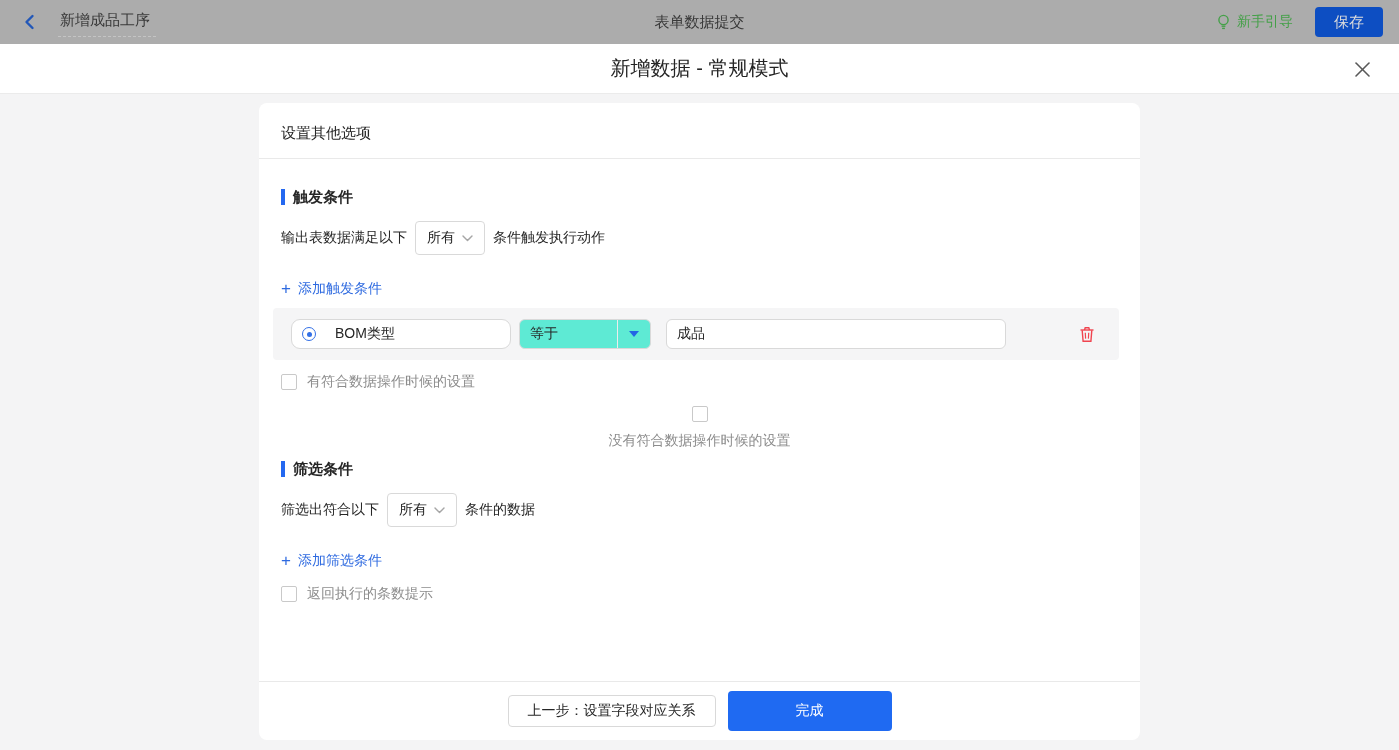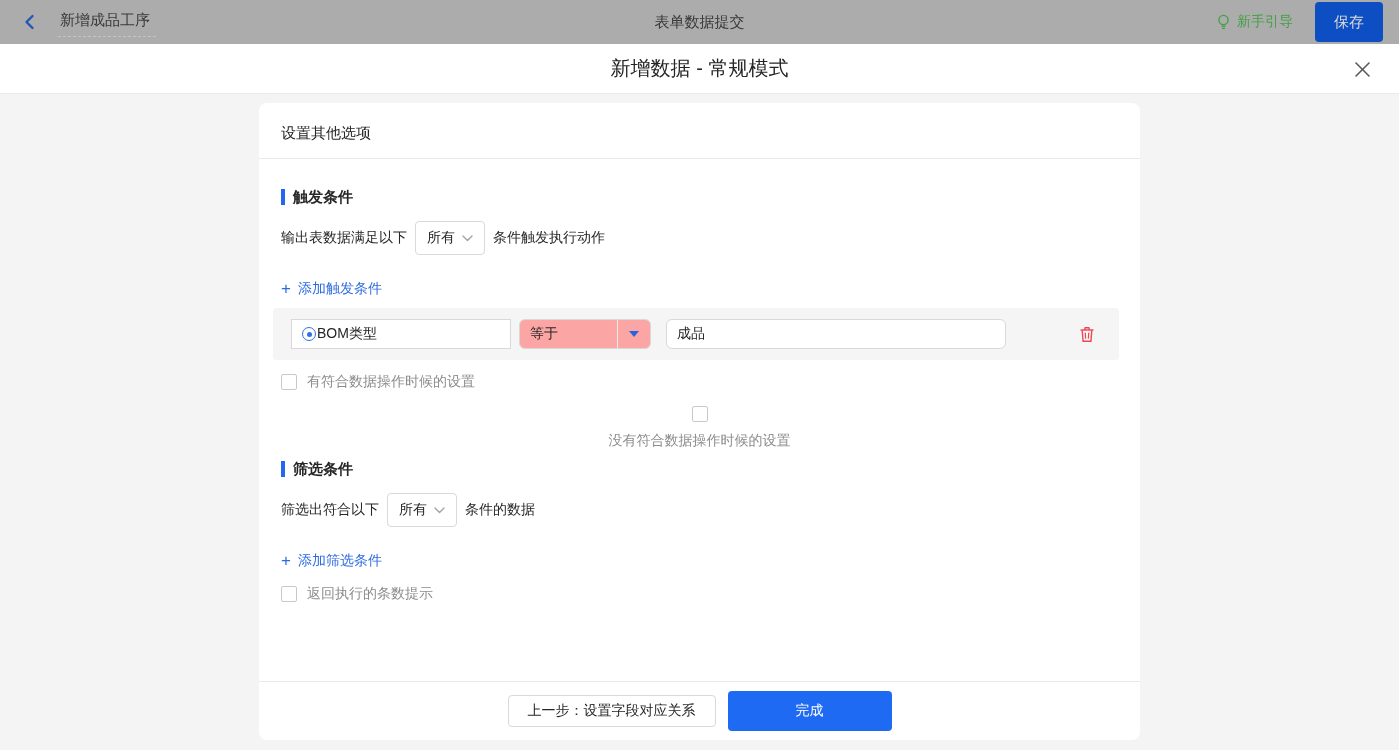--- a/index.html
+++ b/index.html
@@ -8,21 +8,21 @@
 
   
   .topbar { position:absolute; top:0; left:0; width:1399px; height:44px; background:#acacac;
             display:flex; align-items:center; padding:0 16px; z-index:1; }
   .back-btn { display:flex; align-items:center; justify-content:center; width:28px; height:28px; cursor:pointer; }
   .flow-title { margin-left:14px; font-size:15px; color:#383838; padding:4px 6px 9px 2px;
                 border-bottom:1px dashed #c4c4c4; line-height:15px; }
   .topbar-center { position:absolute; left:0; right:0; text-align:center; font-size:15px; color:#383838; pointer-events:none; }
   .topbar-right { margin-left:auto; display:flex; align-items:center; gap:22px; z-index:2; }
   .guide { display:flex; align-items:center; gap:6px; color:#44a048; font-size:14px; cursor:pointer; }
-  .save-btn { min-width:68px; height:40px; padding:0 18px; background:#0d4ec2; color:#dcdcdc;
+  .save-btn { min-width:68px; height:30px; padding:0 18px; background:#0d4ec2; color:#dcdcdc;
               border:none; border-radius:4px; font-size:15px; cursor:pointer; font-family:inherit; }
 
   
   .modal-header { position:absolute; top:44px; left:0; width:1399px; height:50px; background:#fff;
                   border-bottom:1px solid #ebebeb; display:flex; align-items:center; justify-content:center; z-index:1; }
   .modal-title { font-size:20px; color:#252525; }
   .close-btn { position:absolute; right:24px; top:12px; width:26px; height:26px; display:flex;
                align-items:center; justify-content:center; cursor:pointer; }
 
   
@@ -40,26 +40,26 @@
   .mode-select { width:70px; height:34px; border:1px solid #d9d9d9; border-radius:4px; background:#fff;
                  display:flex; align-items:center; justify-content:center; gap:7px; cursor:pointer; }
   .mode-select span { font-size:14px; color:#262626; }
 
   .add-link { display:inline-flex; align-items:center; gap:7px; color:#2e6ae0; margin-top:17px;
               font-size:14px; cursor:pointer; }
   .plus { font-size:17px; line-height:14px; }
 
   .cond-row { margin:10px -1px 0 -8px; height:52px; background:#f5f5f6; border-radius:4px;
               display:flex; align-items:center; padding:0 14px 0 18px; }
-  .field-select { width:220px; height:30px; background:#fff; border:1px solid #d9d9d9; border-radius:0;
-                  display:flex; align-items:center; padding:0 10px; gap:1px; cursor:pointer; }
+  .field-select { width:220px; height:30px; background:#fff; border:1px solid #d9d9d9; border-radius:9px;
+                  display:flex; align-items:center; padding:0 10px; gap:19px; cursor:pointer; }
   .radio-ic { width:14px; height:14px; border:1px solid #3370e6; border-radius:50%;
               display:flex; align-items:center; justify-content:center; flex:none; }
   .radio-ic i { width:5px; height:5px; background:#3370e6; border-radius:50%; }
-  .op-select { width:132px; height:30px; margin-left:8px; background:#fca5a5; border:1px solid #d9d9d9;
+  .op-select { width:132px; height:30px; margin-left:8px; background:#5eead4; border:1px solid #d9d9d9;
                border-radius:6px; display:flex; align-items:stretch; cursor:pointer; }
   .op-select .op-text { flex:1; display:flex; align-items:center; padding-left:10px; }
   .op-select .op-caret { width:33px; border-left:1px solid #ececec; display:flex; align-items:center; justify-content:center; }
   .tri-down { width:0; height:0; border-left:5px solid transparent; border-right:5px solid transparent;
               border-top:6px solid #2464e4; }
   .value-input { width:340px; height:30px; margin-left:15px; background:#fff; border:1px solid #d9d9d9;
                  border-radius:6px; padding:0 10px; font-size:14px; color:#262626; font-family:inherit; }
   .trash { margin-left:auto; width:20px; height:20px; display:flex; align-items:center; justify-content:center;
            cursor:pointer; margin-right:8px; }
 

